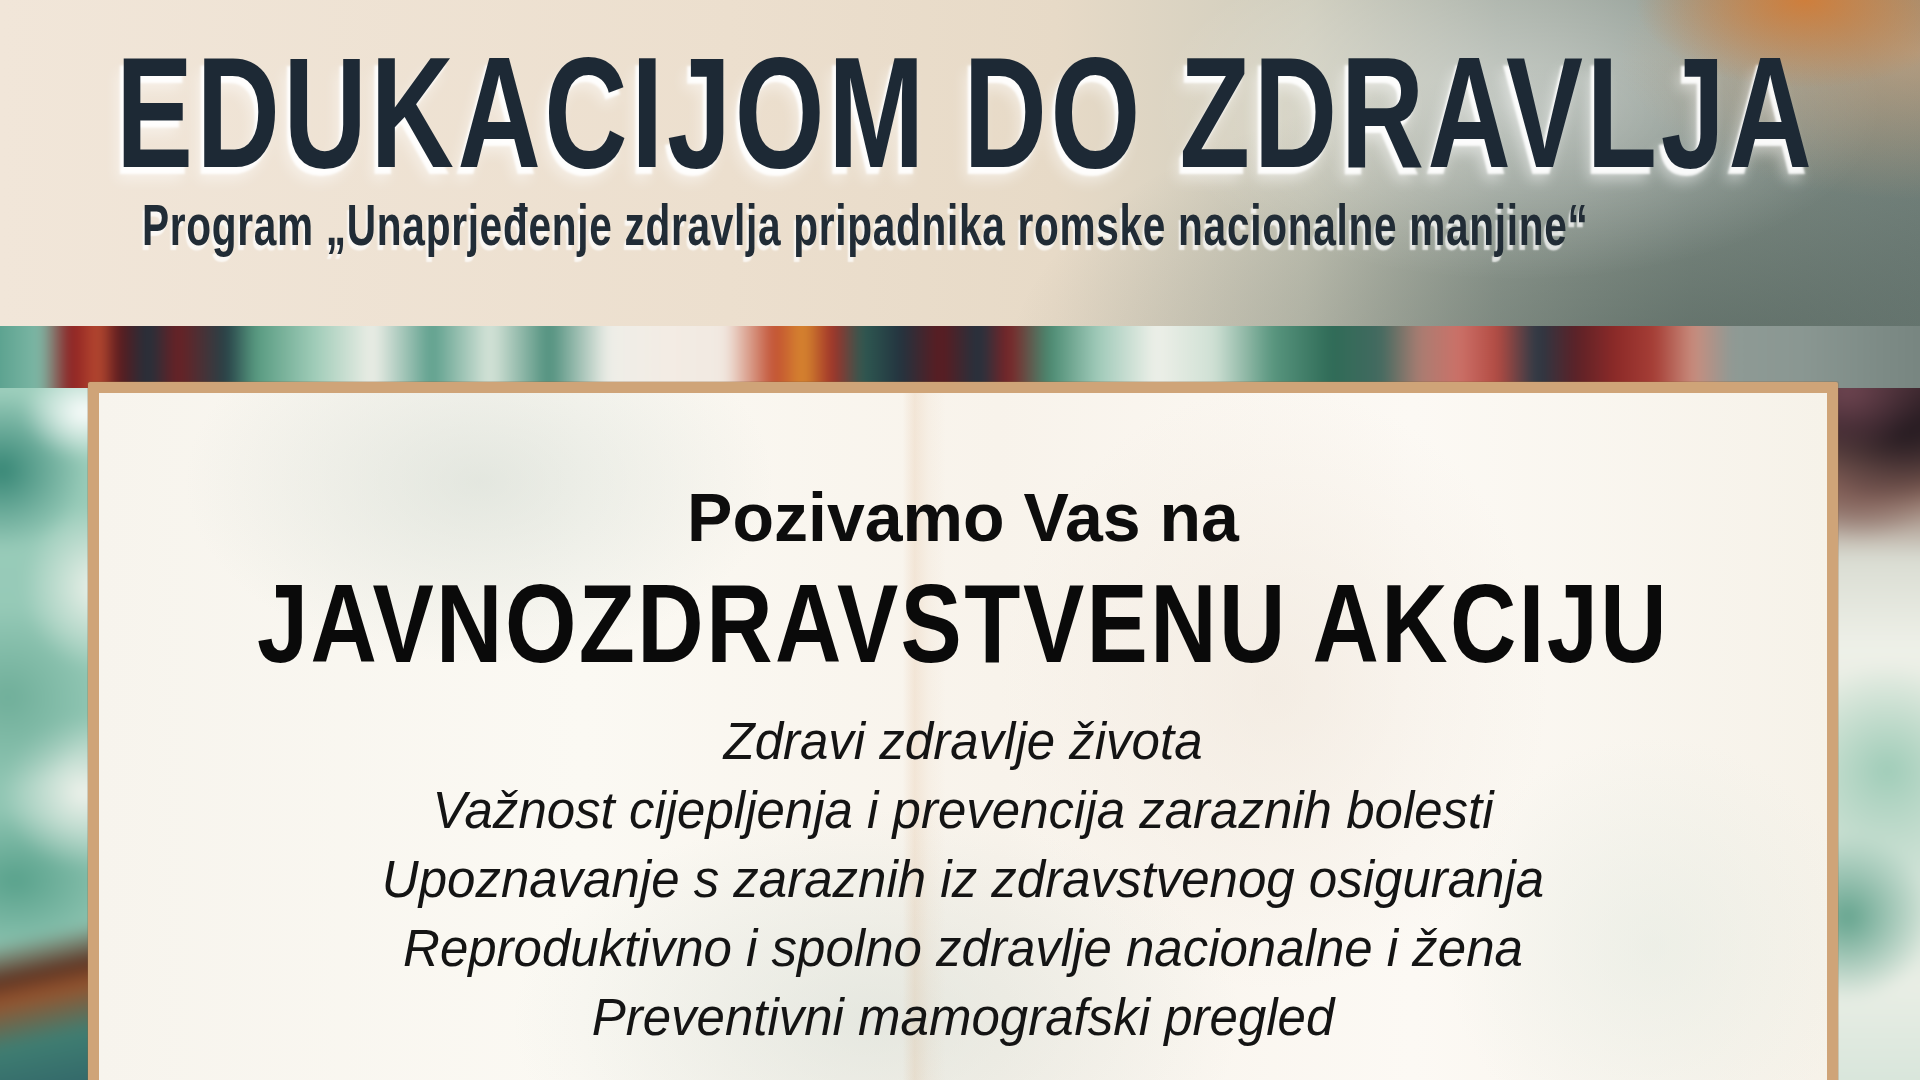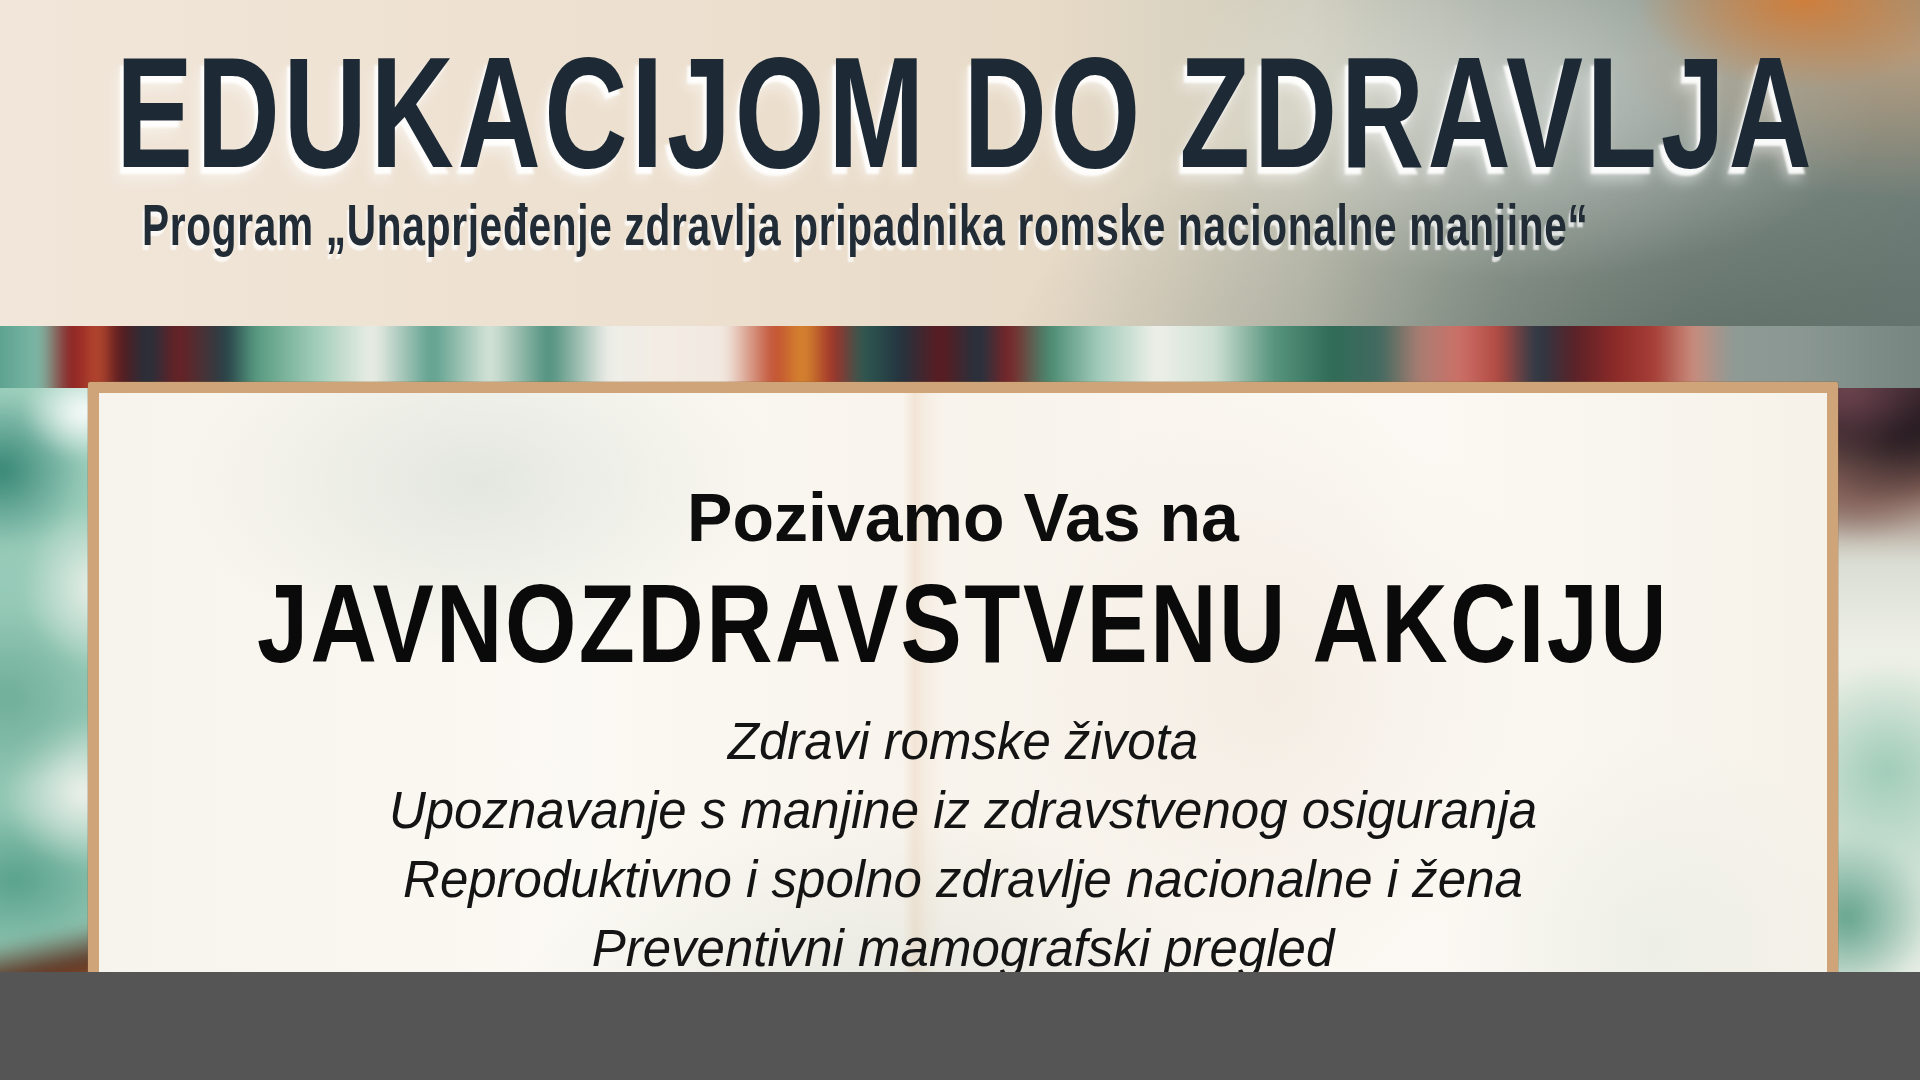--- a/index.html
+++ b/index.html
@@ -1,17 +1,17 @@
 <!DOCTYPE html>
 <html><head>
 <meta charset="utf-8">
 <style>
   html,body { margin:0; padding:0; background:#555; }
   .poster {
-    position:relative; width:1920px; height:972px; overflow:hidden;
+    position:relative; width:1920px; height:1080px; overflow:hidden;
     background:#e9dccb;
     font-family:"Liberation Sans", sans-serif;
   }
 
   
   .header {
     position:absolute; left:0; top:0; width:1920px; height:328px;
     background:
       radial-gradient(ellipse 250px 130px at 94% 0%,  rgba(209,125,56,0.95), rgba(209,125,56,0) 68%),
       radial-gradient(ellipse 430px 210px at 100% 16%, rgba(226,170,122,0.55), rgba(226,170,122,0) 70%),
@@ -117,20 +117,21 @@
     <div class="marble-left"></div>
   </div>
   <div class="marble-right-wrap">
     <div class="marble-right"></div>
   </div>
 
   <div class="invite-box">
     <div class="intro">Pozivamo Vas na</div>
     <div class="heading">JAVNOZDRAVSTVENU AKCIJU</div>
     <div class="topics">
-      <div class="topic">Zdravi romske života</div>
-      <div class="topic">Upoznavanje s manjine iz zdravstvenog osiguranja</div>
+      <div class="topic">Zdravi zdravlje života</div>
+      <div class="topic">Važnost cijepljenja i prevencija zaraznih bolesti</div>
+      <div class="topic">Upoznavanje s zaraznih iz zdravstvenog osiguranja</div>
       <div class="topic">Reproduktivno i spolno zdravlje nacionalne i žena</div>
       <div class="topic">Preventivni mamografski pregled</div>
     </div>
   </div>
 
 </div>
 
 </body></html>

